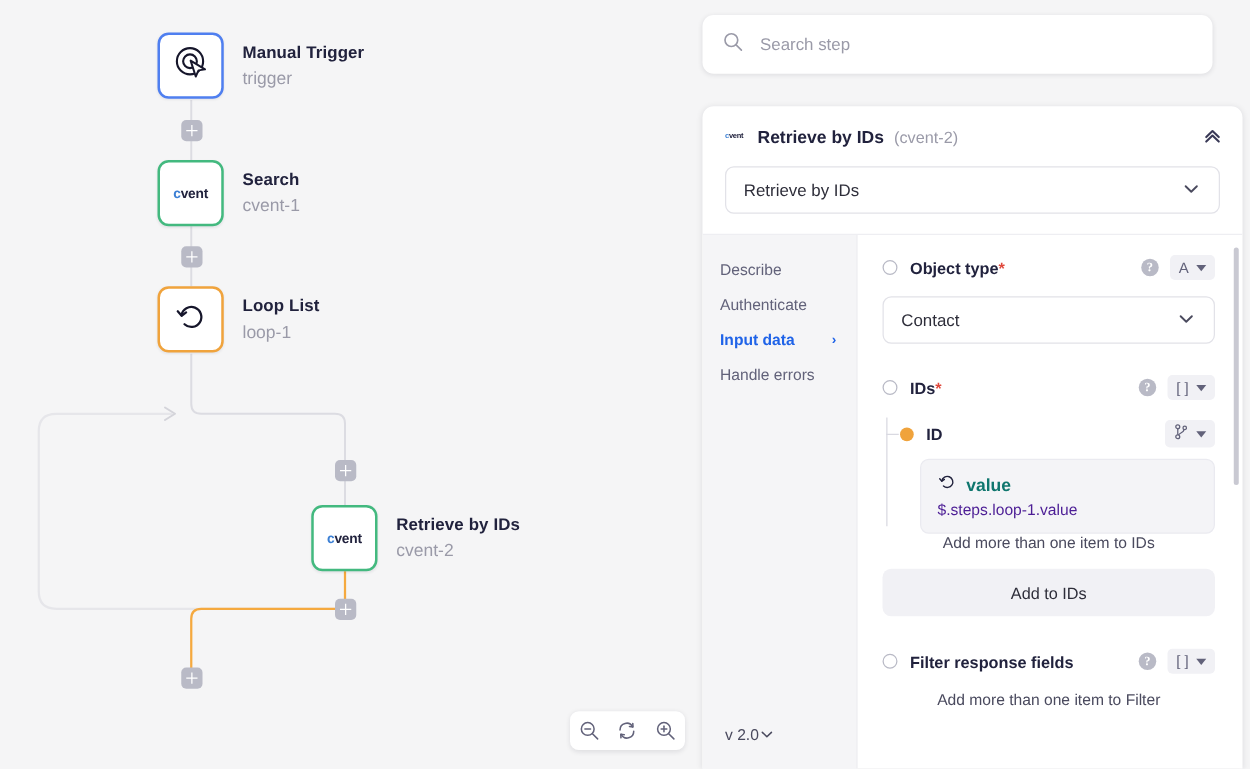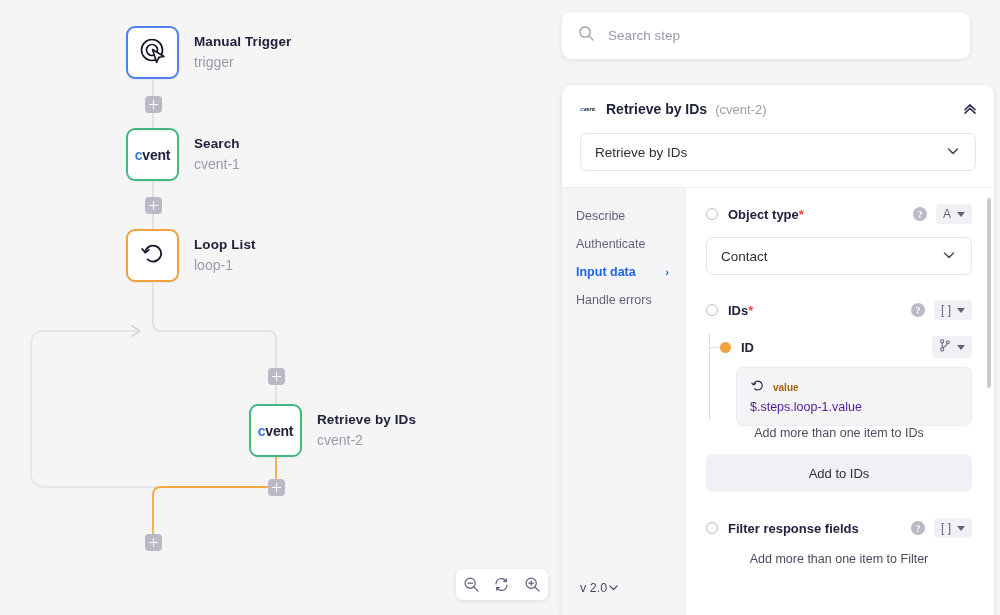--- a/index.html
+++ b/index.html
@@ -36,21 +36,21 @@
   .node-box.orange  { border: 2px solid #f0a33c; }
 
   .node-labels { margin-left: 15px; line-height: 1.22; }
   .node-title {
     font-size: 13.5px; font-weight: bold; color: #21223d;
     white-space: nowrap; letter-spacing: .1px;
   }
   .node-sub { font-size: 14px; color: #9a9aa8; margin-top: 3px; white-space: nowrap; }
 
   .cvent-logo {
-    font-size: 14px; font-weight: bold; letter-spacing: -.2px;
+    font-size: 11px; font-weight: bold; letter-spacing: -.2px;
     color: #21223d; font-family: "Liberation Sans", sans-serif;
   }
   .cvent-logo .c { color: #3b7fd4; }
 
   .plus-btn {
     position: absolute;
     width: 17px; height: 17px;
     background: #b9bac6;
     border-radius: 4px;
     display: flex; align-items: center; justify-content: center;
@@ -190,21 +190,21 @@
   .id-row { display: flex; align-items: center; }
   .dot-orange { width: 11px; height: 11px; border-radius: 50%; background: #f0a33c; margin-right: 10px; }
   .id-text { font-size: 13px; font-weight: bold; color: #21223d; }
 
   .value-chip {
     margin: 9px 0 0 16px;
     background: #f4f4f7; border: 1px solid #eaeaf0; border-radius: 7px;
     padding: 10px 13px 11px 13px;
   }
   .value-chip .vtop { display: flex; align-items: center; gap: 8px; }
-  .value-chip .vname { font-size: 10px; font-weight: bold; color: #a16207; }
+  .value-chip .vname { font-size: 14px; font-weight: bold; color: #0f766e; }
   .value-chip .vpath { font-size: 12.5px; color: #4c1d95; margin-top: 3px; }
 
   .hint { font-size: 12.5px; color: #4a4a5e; text-align: center; }
   .add-btn {
     margin-top: 14px; height: 38px; background: #f1f1f5;
     border-radius: 7px; display: flex; align-items: center; justify-content: center;
     font-size: 13px; color: #2e2e3a; cursor: pointer;
   }
 
   #form-scrollbar {

